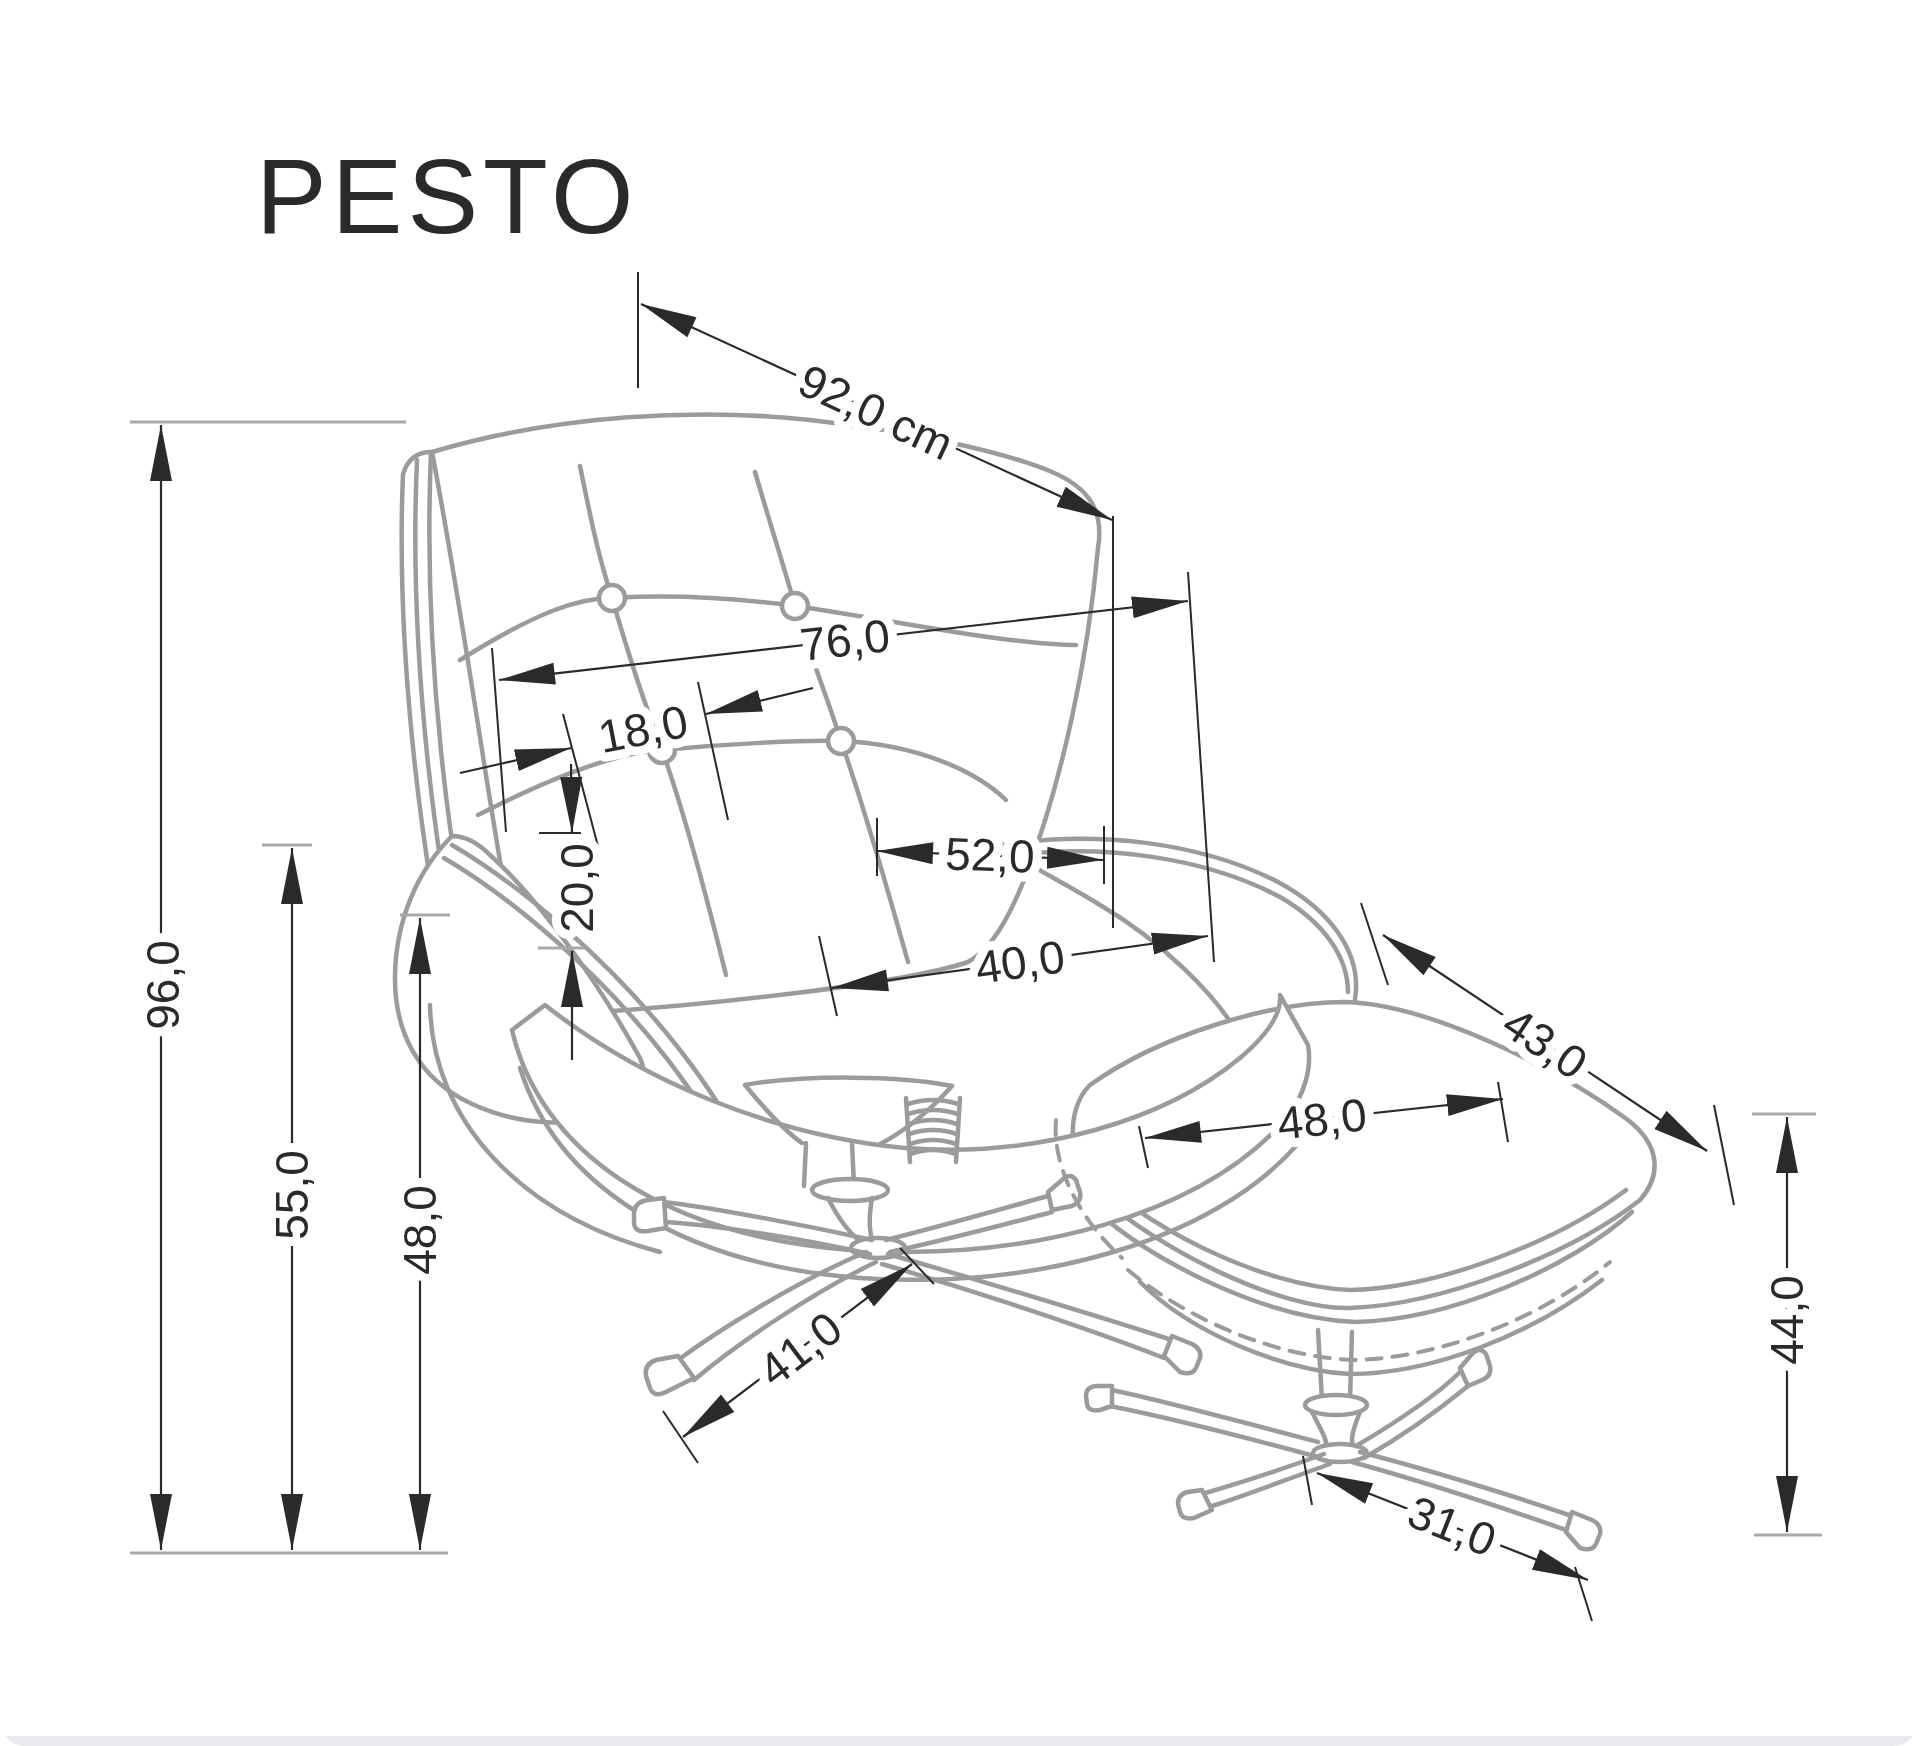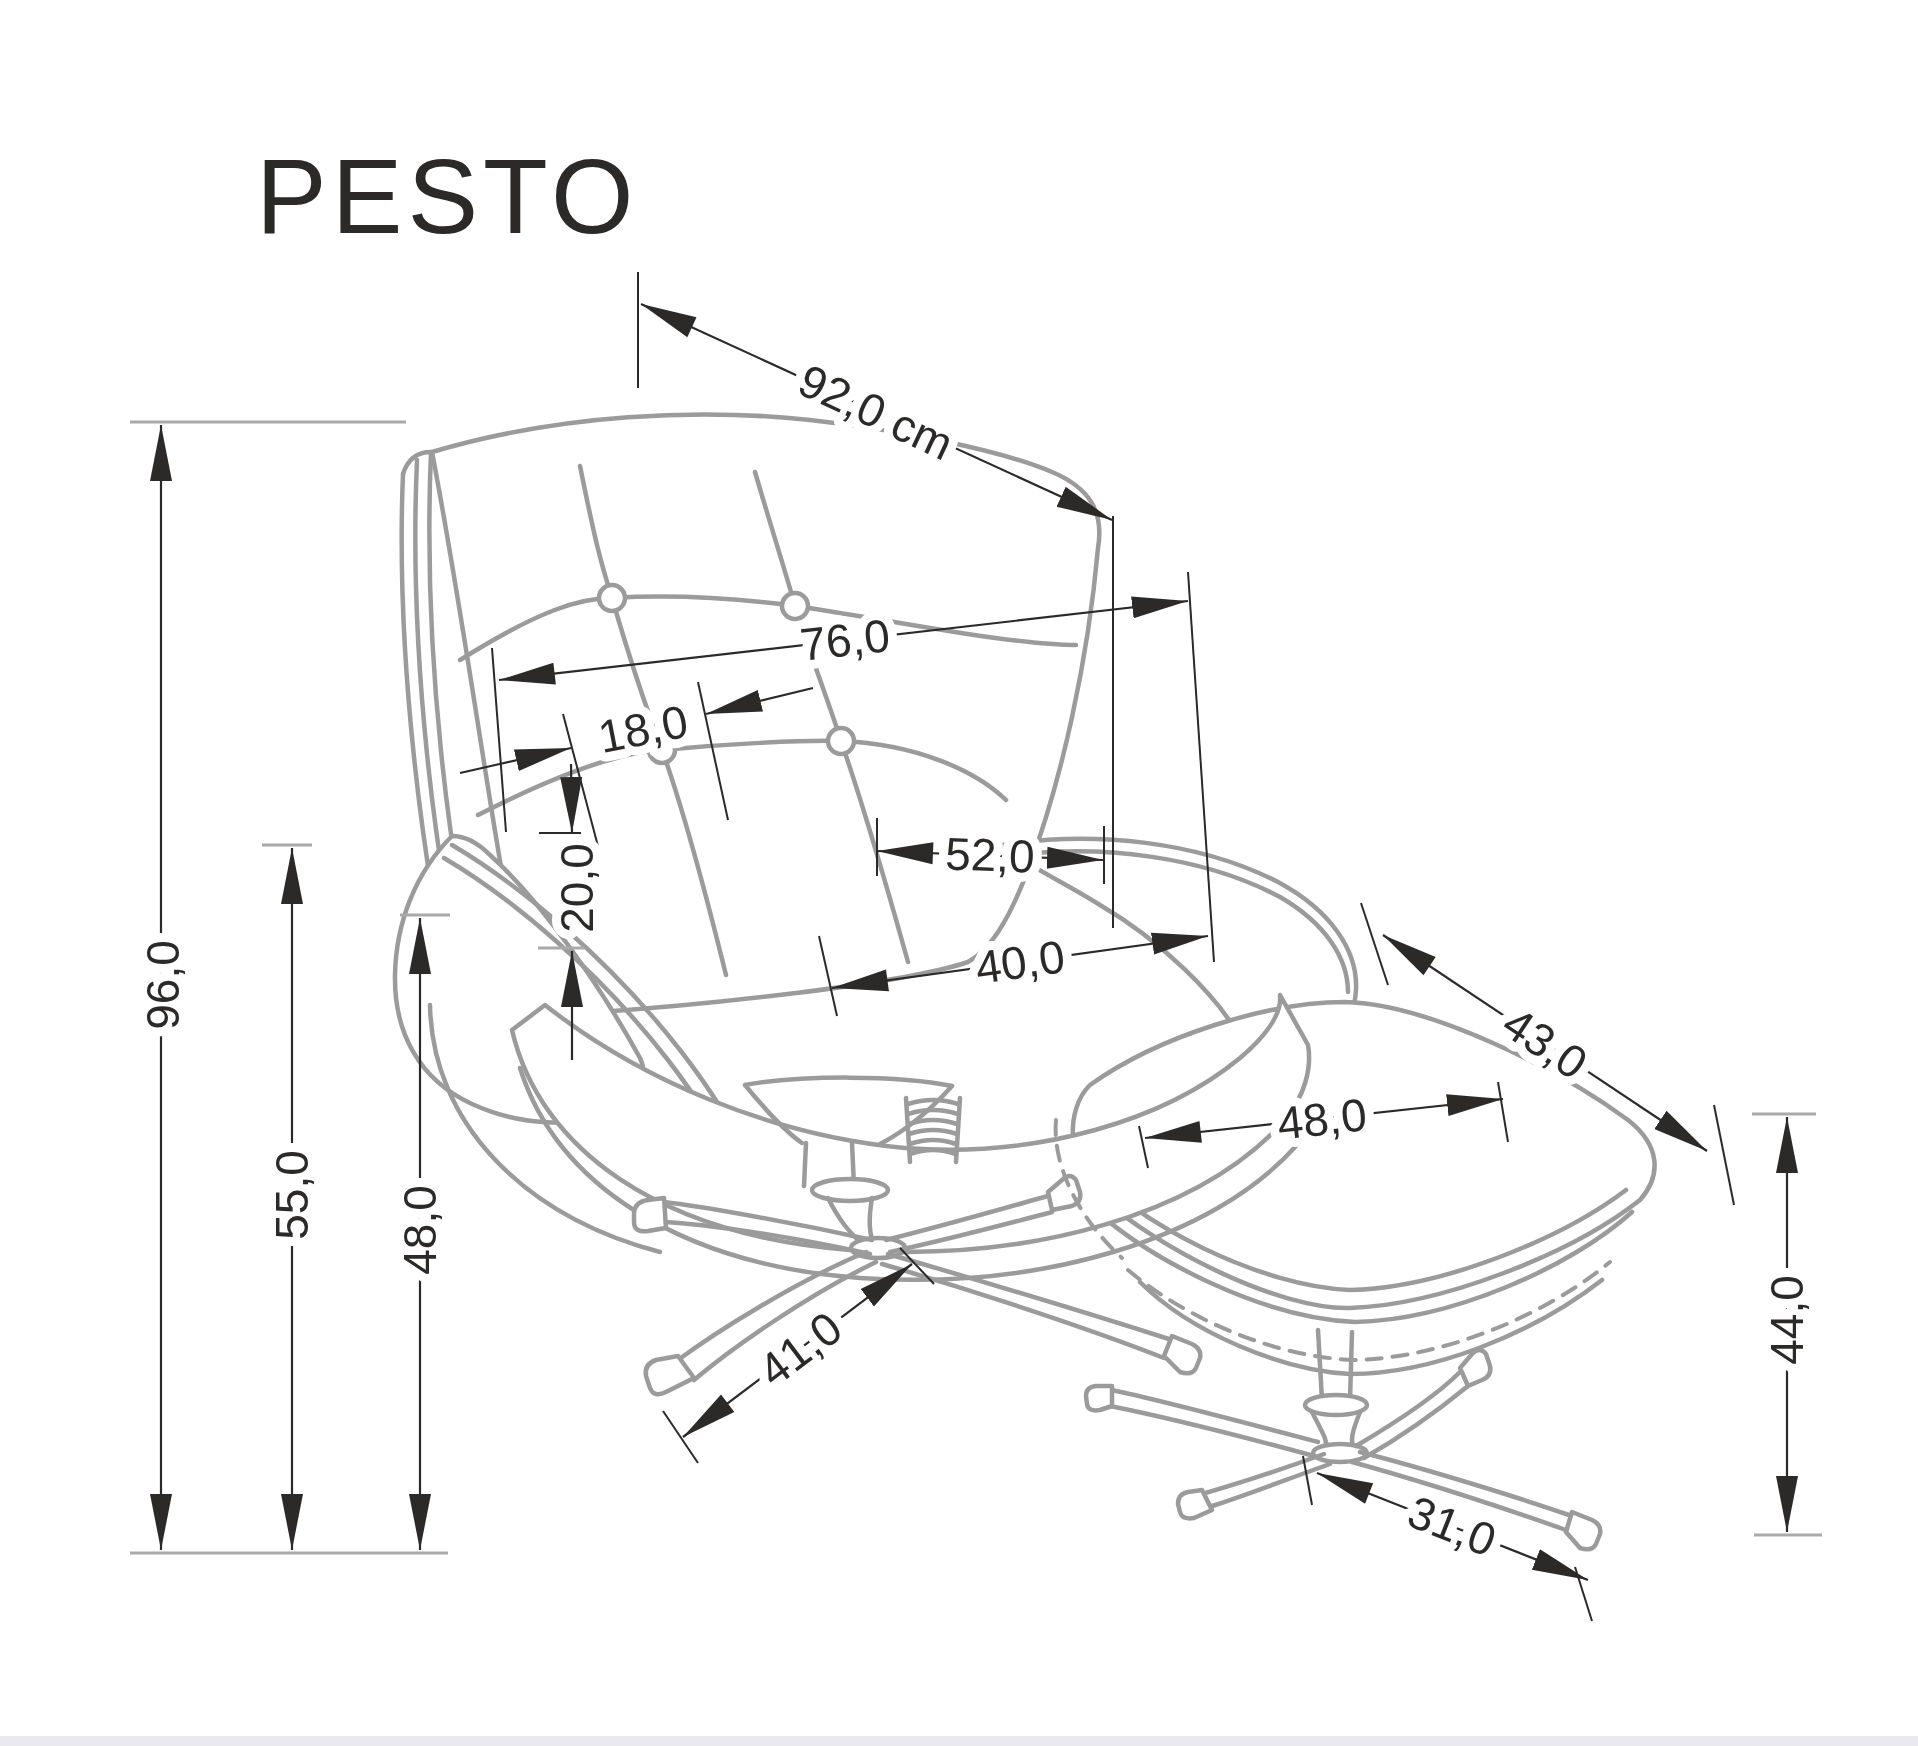--- a/index.html
+++ b/index.html
@@ -1,17 +1,17 @@
 <!DOCTYPE html>
 <html><head>
 <meta charset="utf-8">
 <style>
   html,body{margin:0;padding:0;background:#ffffff;}
   .canvas{position:relative;width:1918px;height:1746px;background:#ffffff;overflow:hidden;
-          font-family:"Liberation Sans", sans-serif;}
+          font-family:"Liberation Sans", sans-serif;border-radius:25px;}
   svg{position:absolute;left:0;top:0;}
   .art{stroke:#9b9b9b;stroke-width:4.5;fill:none;stroke-linecap:round;stroke-linejoin:round;}
   .artfill{stroke:#9b9b9b;stroke-width:4.5;fill:#ffffff;stroke-linejoin:round;}
   .dashed{stroke:#9b9b9b;stroke-width:4;fill:none;stroke-dasharray:15 11;stroke-linecap:round;}
   .dim{stroke:#2b2a29;stroke-width:2.2;fill:none;}
   .ext{stroke:#2b2a29;stroke-width:2;fill:none;}
   .tick{stroke:#a9a9a9;stroke-width:3;fill:none;}
   .dtxt{font-family:"Liberation Sans", sans-serif;font-size:46px;fill:#2b2a29;
         paint-order:stroke;stroke:#ffffff;stroke-width:18px;stroke-linejoin:round;
         text-anchor:middle;}

